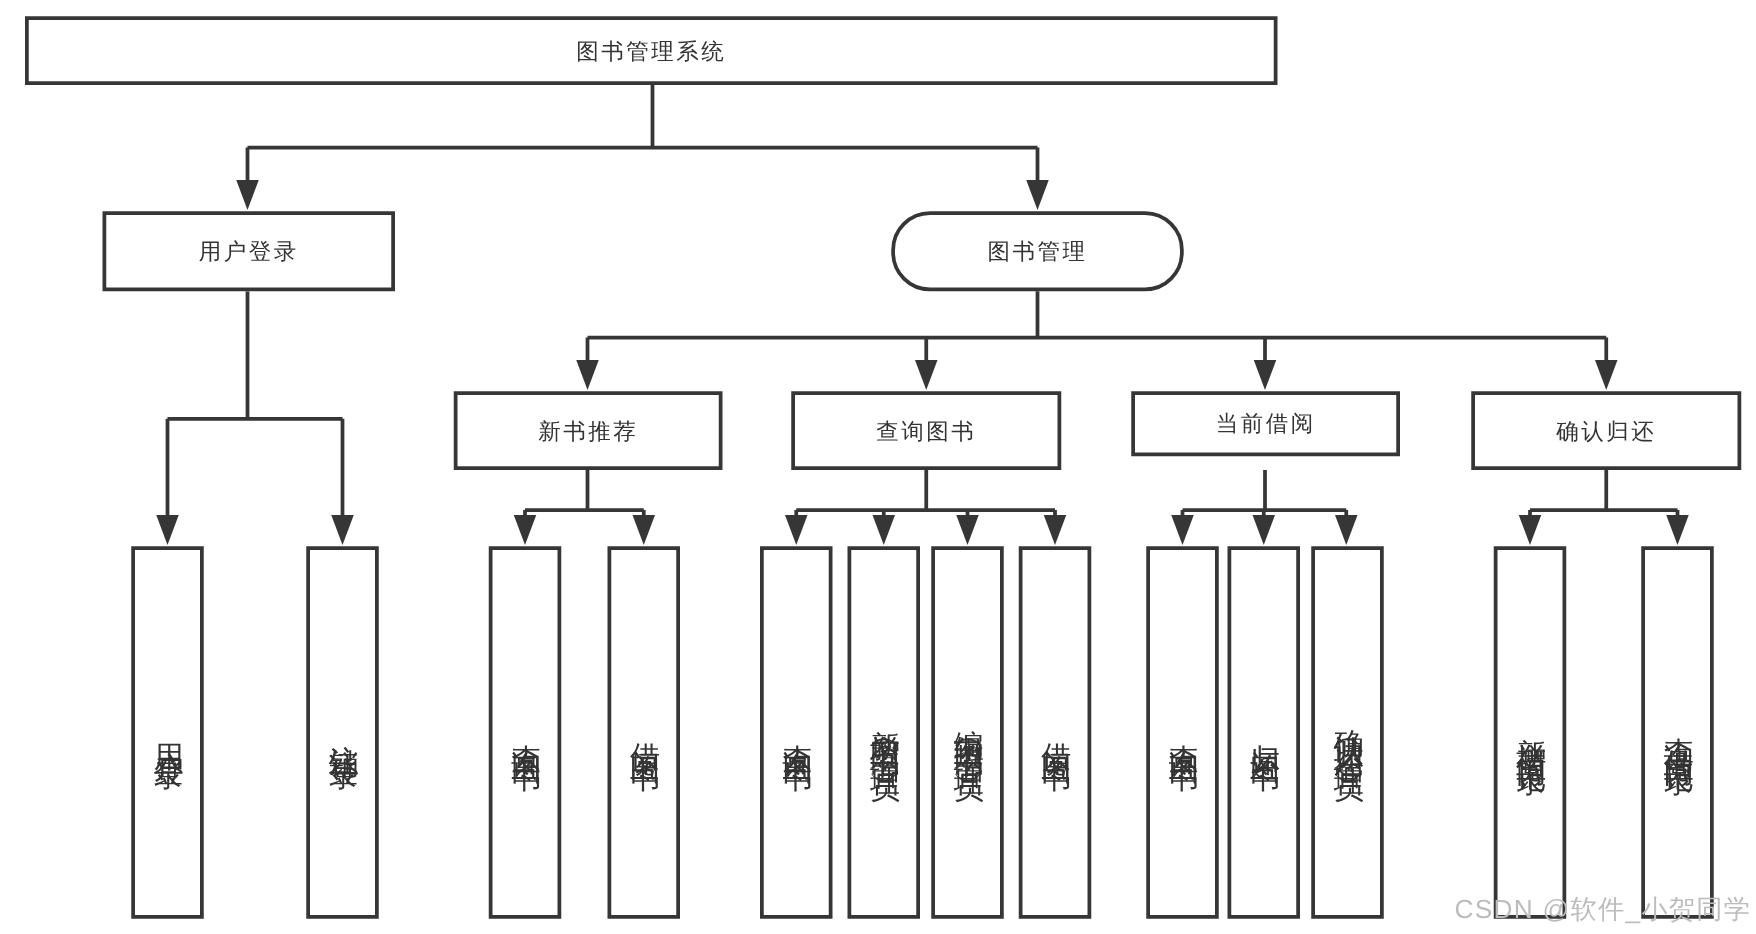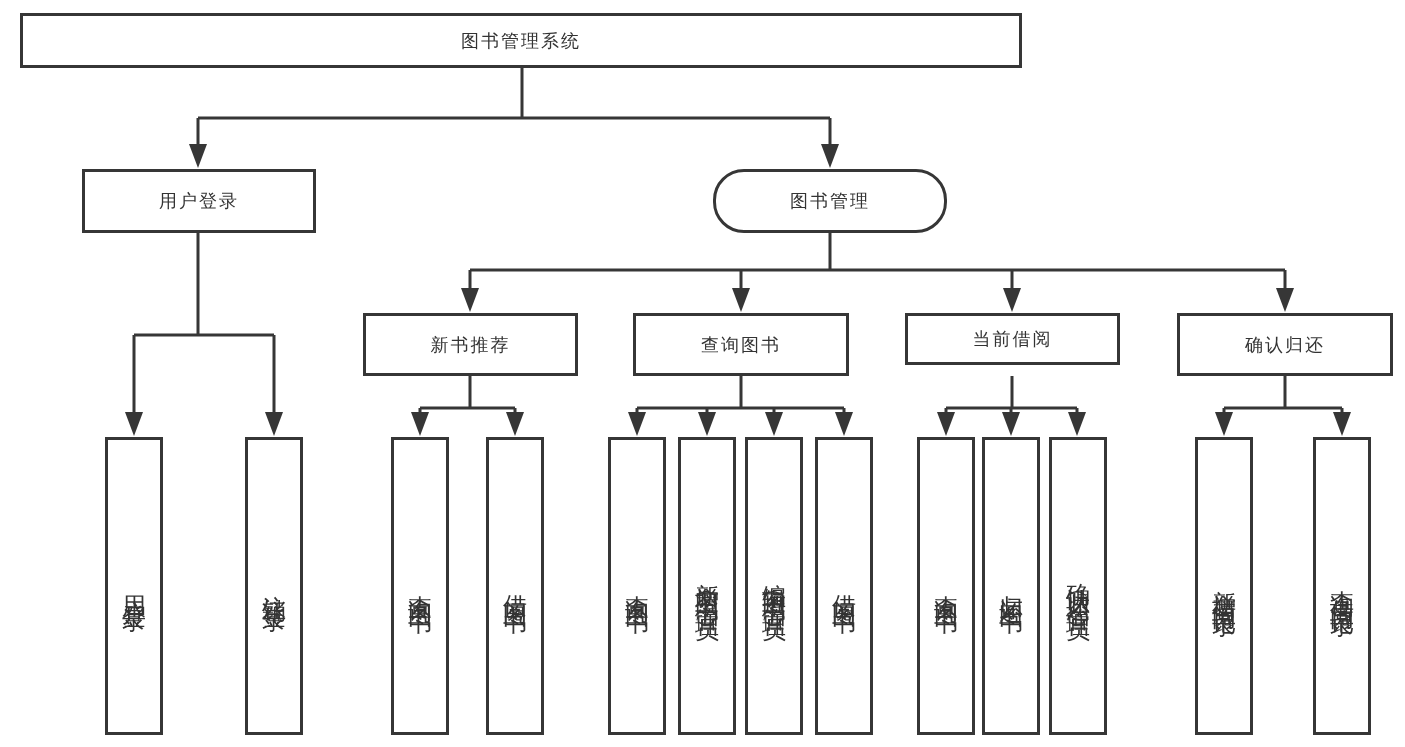--- a/index.html
+++ b/index.html
@@ -141,14 +141,15 @@
     <span>确认归还（管理员）</span>
   </div>
 
   <div class="vbox" style="left:1195px;">
     <span>新增借阅记录</span>
   </div>
   <div class="vbox" style="left:1313px;">
     <span>查询借阅记录</span>
   </div>
 
+  <div class="watermark">CSDN @软件_小贺同学</div>
 
 </div>
 
 </body></html>

